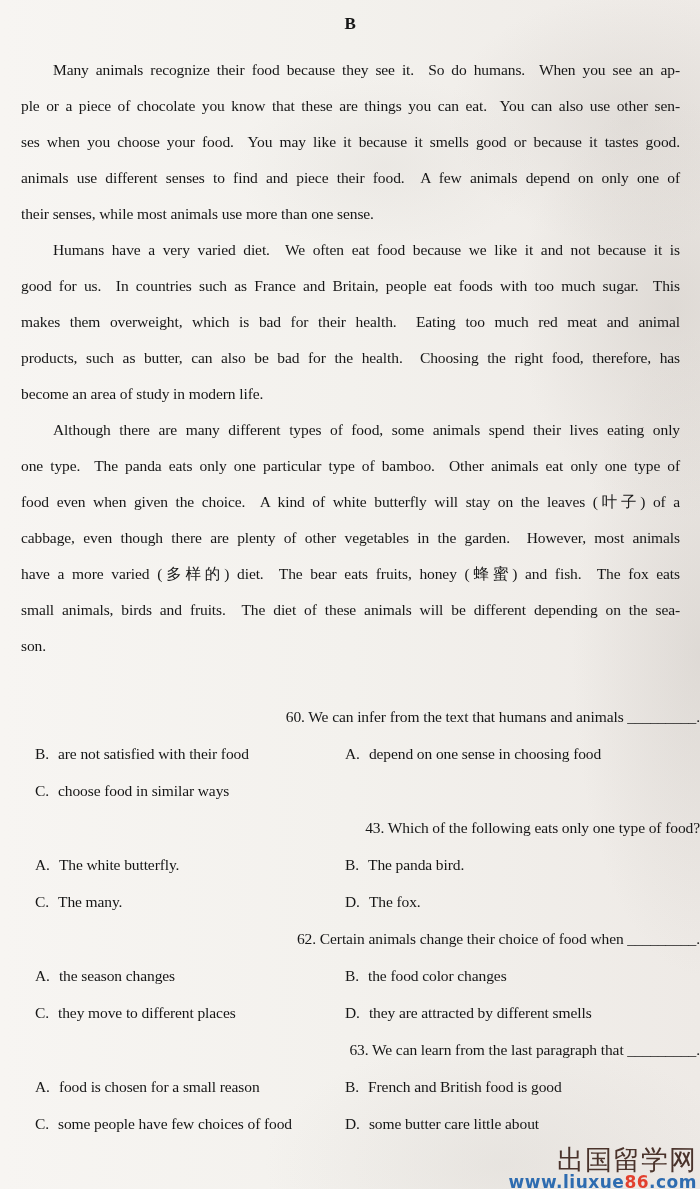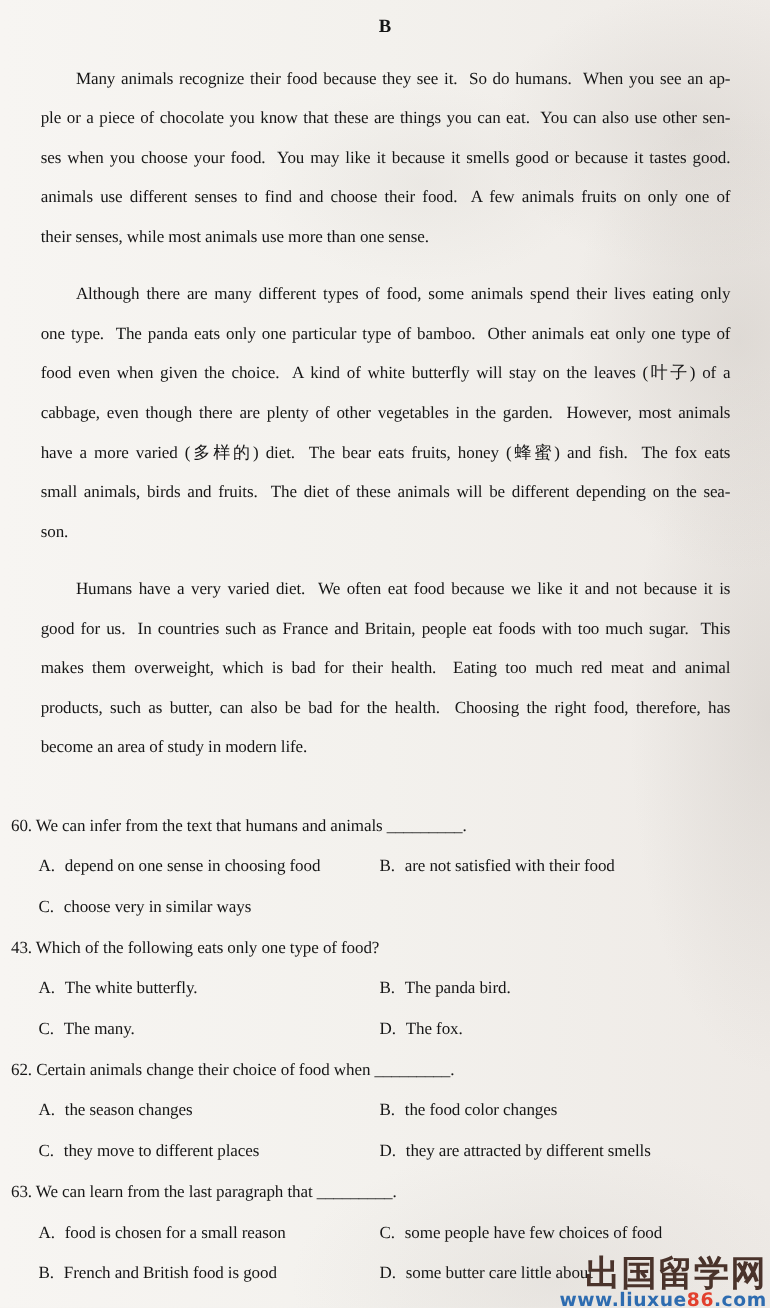--- a/index.html
+++ b/index.html
@@ -11,82 +11,82 @@
     background:
       radial-gradient(ellipse 220px 300px at 96% 26%, rgba(185,179,172,0.30), transparent 70%),
       radial-gradient(ellipse 260px 180px at 90% 10%, rgba(190,184,178,0.28), transparent 70%),
       radial-gradient(ellipse 170px 430px at 100% 55%, rgba(182,176,170,0.28), transparent 75%),
       radial-gradient(ellipse 320px 170px at 72% 98%, rgba(196,191,185,0.22), transparent 75%),
       radial-gradient(ellipse 200px 120px at 55% 14%, rgba(200,195,189,0.18), transparent 75%),
       linear-gradient(90deg, #f7f5f2 0%, #f3f1ed 50%, #eeeae6 100%);
   }
   .heading { text-align: center; padding-top: 14px; font-weight: bold; font-size: 17px; height: 24px; }
   .passage { margin: 14px 20px 0 21px; }
-  .para { margin: 16px; }
+  .para { margin: 0; }
   .pline {
     line-height: 36px; white-space: pre-wrap;
     text-align: justify; text-align-last: justify;
   }
   .pline.indent { text-indent: 32px; }
   .pline.last { text-align-last: left; }
   .questions { margin-top: 34px; padding-left: 10px; }
-  .qstem { line-height: 37px; white-space: pre-wrap; }
+  .qstem { line-height: 37px; white-space: pre-wrap; text-align: right; }
   .opts { display: grid; grid-template-columns: 310px auto; padding-left: 25px; }
   .opt { line-height: 37px; white-space: pre; }
   .opt .letter { margin-right: 9px; }
   .watermark {
     position: absolute; right: 3px; bottom: -3px;
     text-align: right; line-height: 1.05;
     font-family: "DejaVu Sans", "Liberation Sans", sans-serif;
   }
-  .wm-brand { font-weight: bold; font-size: 32px; color: #4a332b; letter-spacing: 1px; }
+  .wm-brand { font-weight: normal; font-size: 27px; color: #4a332b; letter-spacing: 1px; }
   .wm-url { font-weight: bold; font-size: 17px; color: #2e6cb0; letter-spacing: 0.5px; }
   .wm-url .num { color: #e2402e; }
 </style>
 </head>
 <body>
 
 <div class="page">
 
   <div class="heading">B</div>
 
   <div class="passage">
     <div class="para">
       <div class="pline indent">Many animals recognize their food because they see it.  So do humans.  When you see an ap-</div>
       <div class="pline">ple or a piece of chocolate you know that these are things you can eat.  You can also use other sen-</div>
       <div class="pline">ses when you choose your food.  You may like it because it smells good or because it tastes good.</div>
-      <div class="pline">animals use different senses to find and choose their food.  A few animals fruits on only one of</div>
+      <div class="pline">animals use different senses to find and piece their food.  A few animals depend on only one of</div>
       <div class="pline last">their senses, while most animals use more than one sense.</div>
+    </div>
+    <div class="para">
+      <div class="pline indent">Humans have a very varied diet.  We often eat food because we like it and not because it is</div>
+      <div class="pline">good for us.  In countries such as France and Britain, people eat foods with too much sugar.  This</div>
+      <div class="pline">makes them overweight, which is bad for their health.  Eating too much red meat and animal</div>
+      <div class="pline">products, such as butter, can also be bad for the health.  Choosing the right food, therefore, has</div>
+      <div class="pline last">become an area of study in modern life.</div>
     </div>
     <div class="para">
       <div class="pline indent">Although there are many different types of food, some animals spend their lives eating only</div>
       <div class="pline">one type.  The panda eats only one particular type of bamboo.  Other animals eat only one type of</div>
       <div class="pline">food even when given the choice.  A kind of white butterfly will stay on the leaves (叶子) of a</div>
       <div class="pline">cabbage, even though there are plenty of other vegetables in the garden.  However, most animals</div>
       <div class="pline">have a more varied (多样的) diet.  The bear eats fruits, honey (蜂蜜) and fish.  The fox eats</div>
       <div class="pline">small animals, birds and fruits.  The diet of these animals will be different depending on the sea-</div>
       <div class="pline last">son.</div>
     </div>
-    <div class="para">
-      <div class="pline indent">Humans have a very varied diet.  We often eat food because we like it and not because it is</div>
-      <div class="pline">good for us.  In countries such as France and Britain, people eat foods with too much sugar.  This</div>
-      <div class="pline">makes them overweight, which is bad for their health.  Eating too much red meat and animal</div>
-      <div class="pline">products, such as butter, can also be bad for the health.  Choosing the right food, therefore, has</div>
-      <div class="pline last">become an area of study in modern life.</div>
-    </div>
   </div>
 
   <div class="questions">
 
     <div class="question">
       <div class="qstem"><span>60.</span> <span>We can infer from the text that humans and animals _________.</span></div>
       <div class="opts">
+        <div class="opt"><span class="letter">B.</span><span>are not satisfied with their food</span></div>
         <div class="opt"><span class="letter">A.</span><span>depend on one sense in choosing food</span></div>
-        <div class="opt"><span class="letter">B.</span><span>are not satisfied with their food</span></div>
-        <div class="opt"><span class="letter">C.</span><span>choose very in similar ways</span></div>
+        <div class="opt"><span class="letter">C.</span><span>choose food in similar ways</span></div>
       </div>
     </div>
 
     <div class="question">
       <div class="qstem"><span>43.</span> <span>Which of the following eats only one type of food?</span></div>
       <div class="opts">
         <div class="opt"><span class="letter">A.</span><span>The white butterfly.</span></div>
         <div class="opt"><span class="letter">B.</span><span>The panda bird.</span></div>
         <div class="opt"><span class="letter">C.</span><span>The many.</span></div>
         <div class="opt"><span class="letter">D.</span><span>The fox.</span></div>
@@ -100,22 +100,22 @@
         <div class="opt"><span class="letter">B.</span><span>the food color changes</span></div>
         <div class="opt"><span class="letter">C.</span><span>they move to different places</span></div>
         <div class="opt"><span class="letter">D.</span><span>they are attracted by different smells</span></div>
       </div>
     </div>
 
     <div class="question">
       <div class="qstem"><span>63.</span> <span>We can learn from the last paragraph that _________.</span></div>
       <div class="opts">
         <div class="opt"><span class="letter">A.</span><span>food is chosen for a small reason</span></div>
+        <div class="opt"><span class="letter">B.</span><span>French and British food is good</span></div>
         <div class="opt"><span class="letter">C.</span><span>some people have few choices of food</span></div>
-        <div class="opt"><span class="letter">B.</span><span>French and British food is good</span></div>
         <div class="opt"><span class="letter">D.</span><span>some butter care little about</span></div>
       </div>
     </div>
 
   </div>
 
   <div class="watermark">
     <div class="wm-brand">出国留学网</div>
     <div class="wm-url"><span>www.liuxue</span><span class="num">86</span><span>.com</span></div>
   </div>

